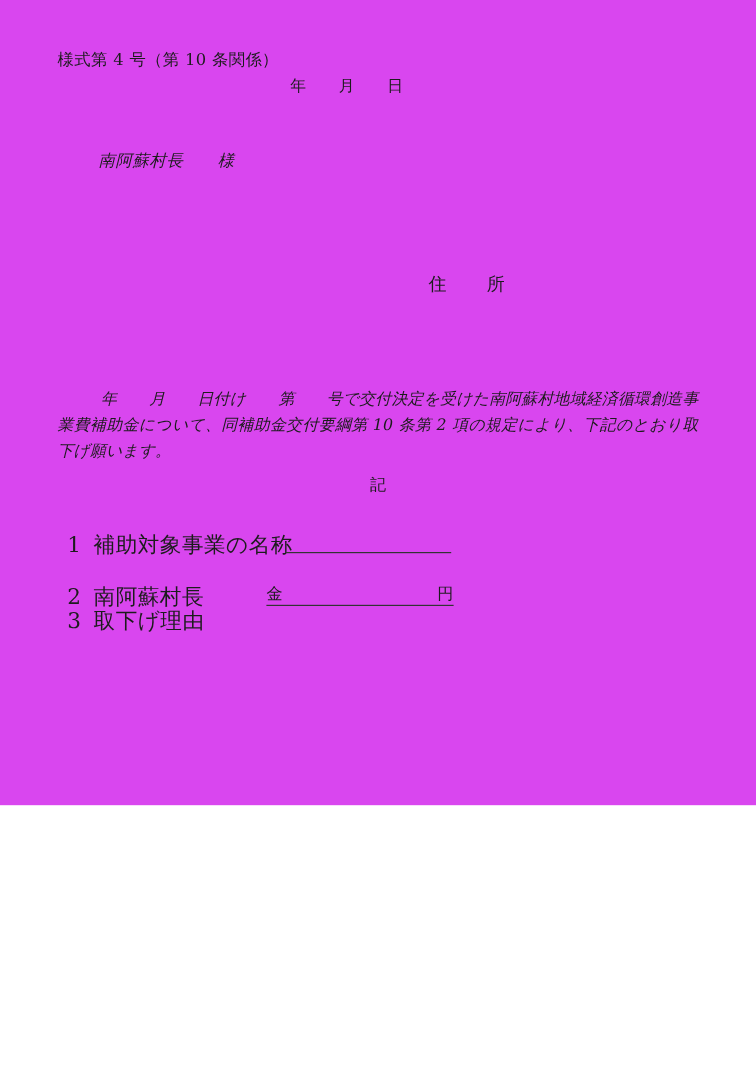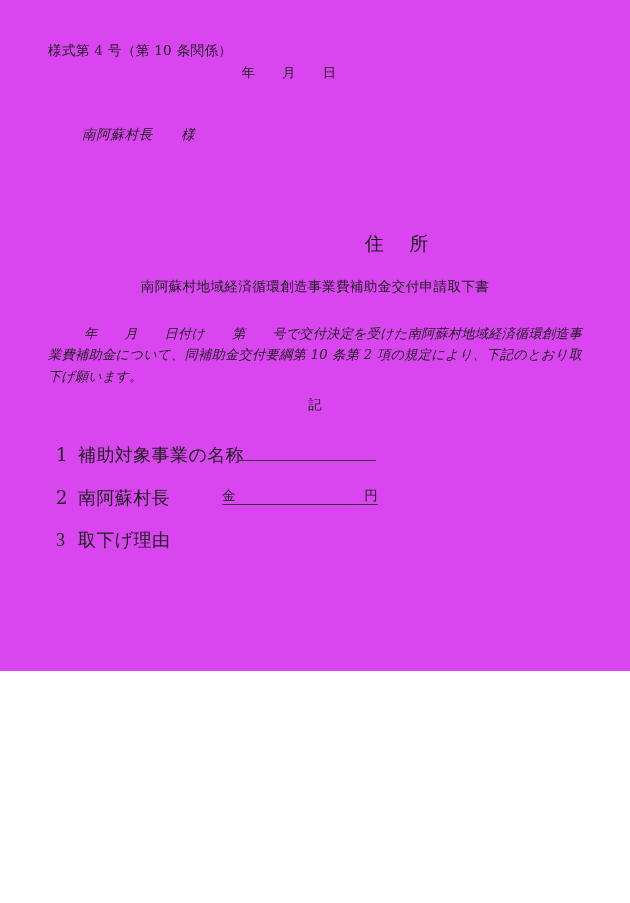--- a/index.html
+++ b/index.html
@@ -53,21 +53,21 @@
     letter-spacing: 0.6px;
     font-style: italic;
   }
 
   
   .applicant {
     left: 326px;
     top: 189px;
   }
   .applicant-row {
-    font-size: 19px;
+    font-size: 15px;
     margin-bottom: 9.5px;
     letter-spacing: 0.4px;
   }
   .spread-4 {
     display: inline-block;
     width: 64px;
     text-align: justify;
     text-align-last: justify;
   }
 
@@ -110,21 +110,21 @@
   .item { position: absolute; font-size: 18px; letter-spacing: 0.4px; }
   .item-num {
     display: inline-block;
     width: 22px;
     text-align: left;
   }
   .item-label { display: inline-block; }
 
   .item-1 { left: 56px; top: 446px; }
   .item-2 { left: 56px; top: 489px; }
-  .item-3 { left: 56px; top: 531px; font-family: Liberation Serif, serif; }
+  .item-3 { left: 56px; top: 509px; }
 
   .rule-blank {
     position: absolute;
     border-bottom: 1px solid #333;
     height: 0;
   }
   .rule-1 { left: 238px; top: 460px; width: 138px; }
 
   .money-field {
     position: absolute;
@@ -149,21 +149,20 @@
   <div class="abs date-line">年　　月　　日</div>
 
   <div class="abs addressee">南阿蘇村長　　様</div>
 
   <div class="abs applicant">
     <div class="applicant-row">
       <span class="spread-4">住　所</span>
     </div>
   </div>
 
-  <div class="abs doc-title">南阿蘇村地域経済循環創造事業費補助金交付申請取下書</div>
 
   <div class="body-para"><span class="indent"></span><span>年　　月　　日付け　　第　　号で交付決定を受けた南阿蘇村地域経済循環創造事業費補助金について、同補助金交付要綱第 10 条第 2 項の規定により、下記のとおり取下げ願います。</span></div>
 
   <div class="abs ki">記</div>
 
   <div class="item item-1">
     <span class="item-num">1</span><span class="item-label">補助対象事業の名称</span>
   </div>
   <div class="rule-blank rule-1"></div>
 

